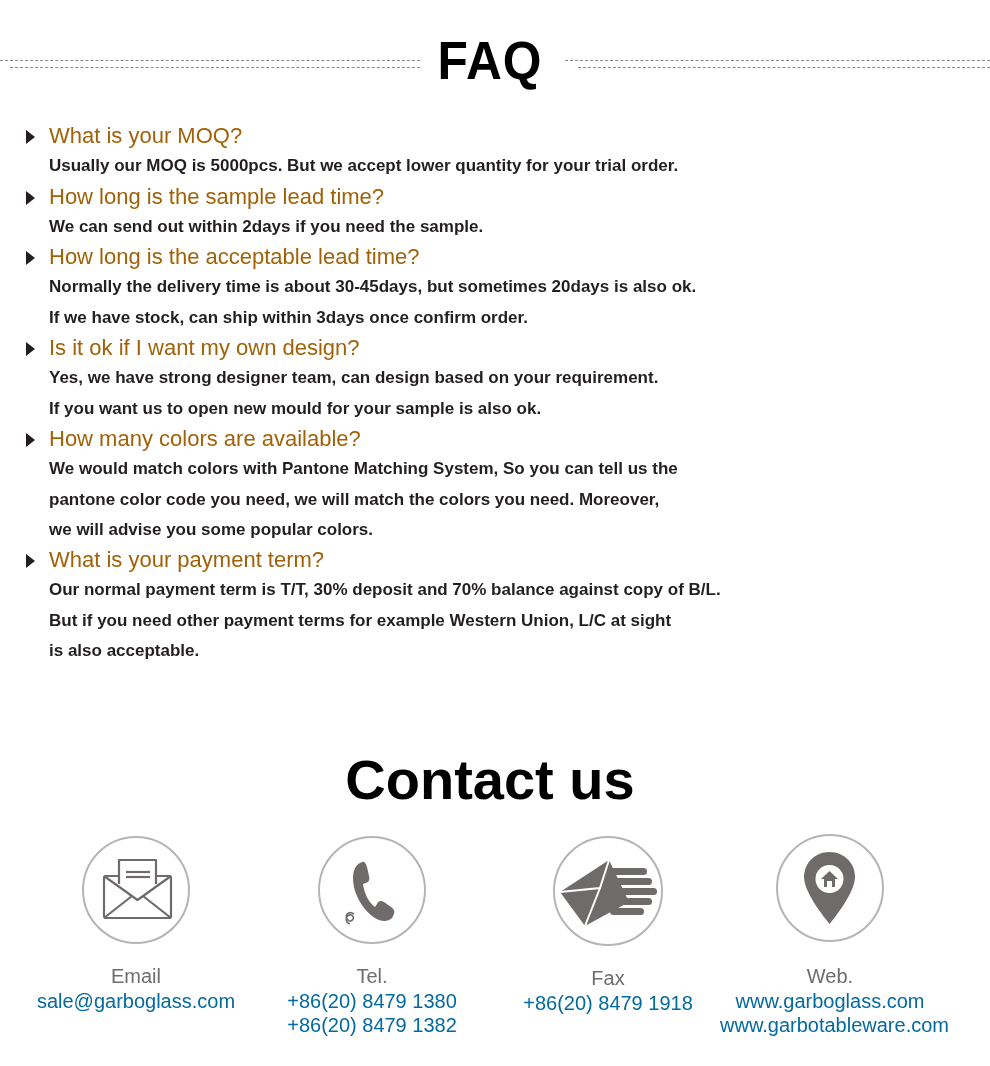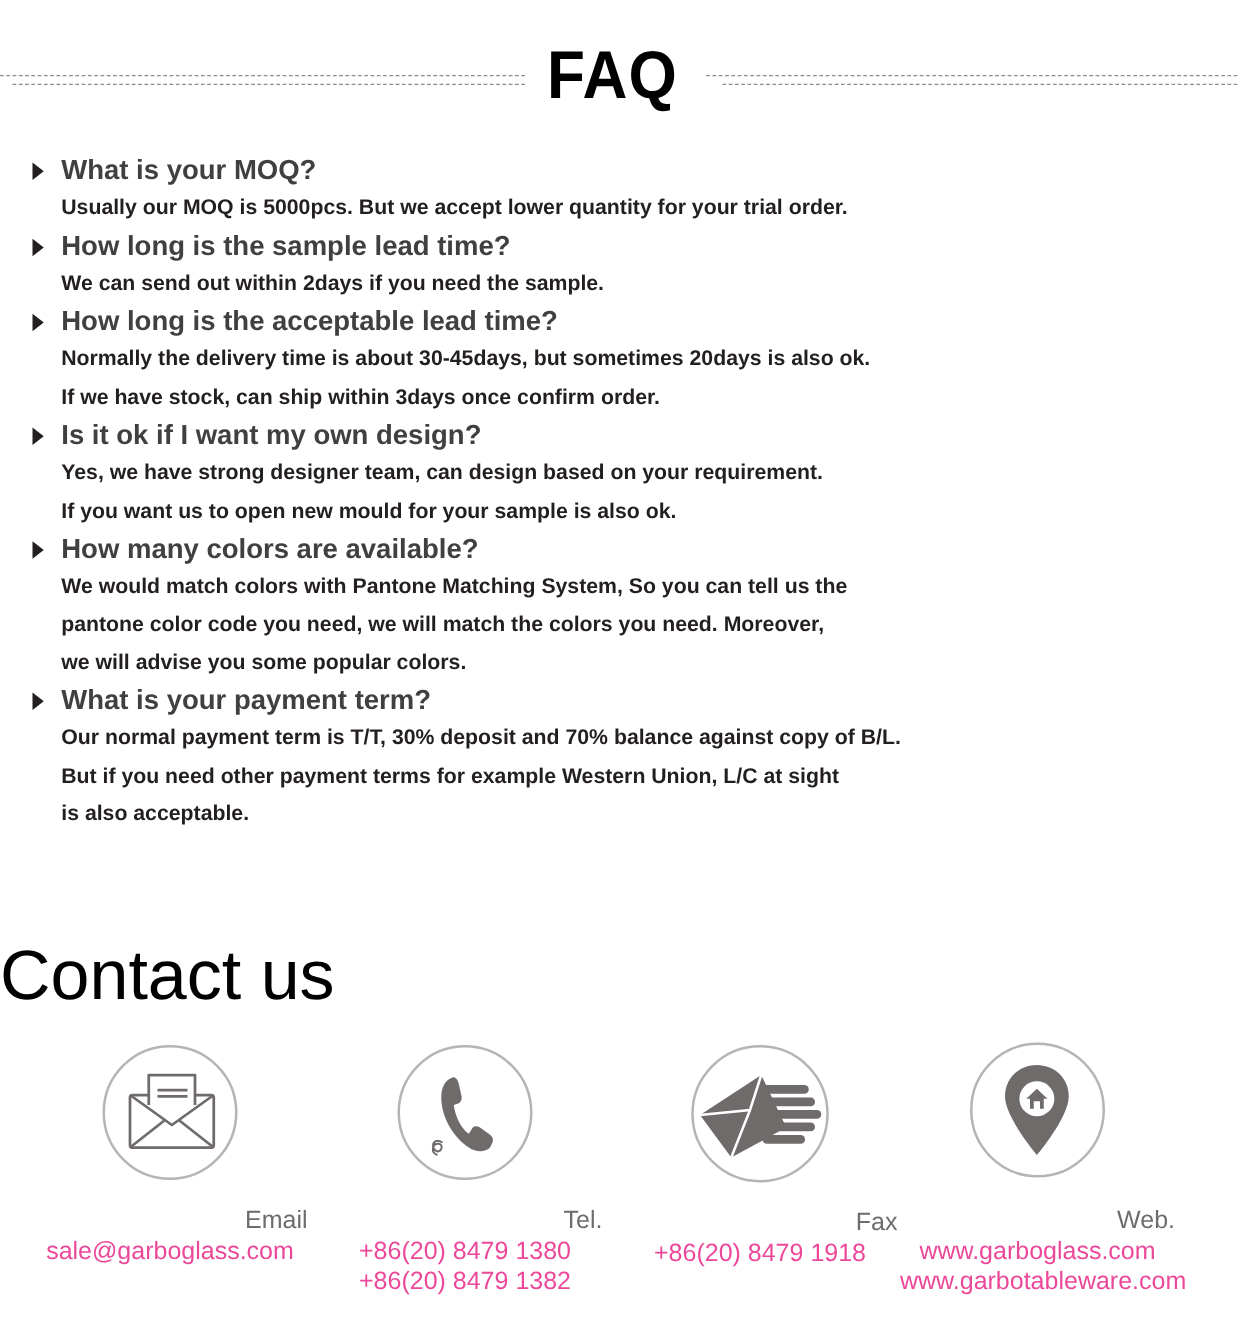--- a/index.html
+++ b/index.html
@@ -11,43 +11,43 @@
   .faq-title {
     position: absolute; left: 0; width: 980px; top: 0; text-align: center;
     font-family: "Liberation Sans", sans-serif; font-weight: bold;
     font-size: 54px; letter-spacing: 1px; color: #000; line-height: 64px;
     transform: scaleX(0.92);
   }
 
   .faq-list { position: absolute; top: 121px; left: 24px; width: 950px; }
   .faq-item { position: relative; }
   .faq-q {
-    position: relative; padding-left: 25px; font-weight: bold; font-size: 22px;
-    line-height: 30.3px; color: #404040; white-space: nowrap;
+    position: relative; padding-left: 25px; font-weight: normal; font-size: 22px;
+    line-height: 30.3px; color: #a16207; white-space: nowrap;
   }
   .faq-q .arrow {
     position: absolute; left: 2px; top: 9px; width: 0; height: 0;
     border-top: 7px solid transparent; border-bottom: 7px solid transparent;
     border-left: 9px solid #231f20;
   }
   .faq-a { padding-left: 25px; font-size: 17px; line-height: 30.3px; white-space: nowrap; font-weight: bold; }
 
   .contact-title {
-    position: absolute; top: 744px; left: 0; width: 980px; text-align: left;
-    font-weight: normal; font-size: 56px; line-height: 72px; color: #000;
+    position: absolute; top: 744px; left: 0; width: 980px; text-align: center;
+    font-weight: bold; font-size: 56px; line-height: 72px; color: #000;
   }
 
   .contact-card { position: absolute; top: 836px; text-align: center; }
   .contact-card .circle {
     width: 108px; height: 108px; border: 2.5px solid #b5b5b5; border-radius: 50%;
     margin: 0 auto; position: relative; background: #fff;
   }
   .contact-card .circle svg { position: absolute; left: 0; top: 0; width: 103px; height: 103px; }
-  .contact-card .label { margin-top: 20px; font-size: 20px; line-height: 24.5px; color: #6d6d6d; text-align: right; }
-  .contact-card .value { font-size: 20px; line-height: 24.5px; color: #ec4899; white-space: nowrap; }
+  .contact-card .label { margin-top: 20px; font-size: 20px; line-height: 24.5px; color: #6d6d6d; }
+  .contact-card .value { font-size: 20px; line-height: 24.5px; color: #0369a1; white-space: nowrap; }
 </style>
 </head>
 <body>
 
 <div class="faq-header">
   <div class="dash-line" style="left:0; width:420px; top:32px;"></div>
   <div class="dash-line" style="left:10px; width:410px; top:39px;"></div>
   <div class="dash-line" style="left:565px; width:425px; top:32px;"></div>
   <div class="dash-line" style="left:578px; width:412px; top:39px;"></div>
   <div class="faq-title">FAQ</div>

